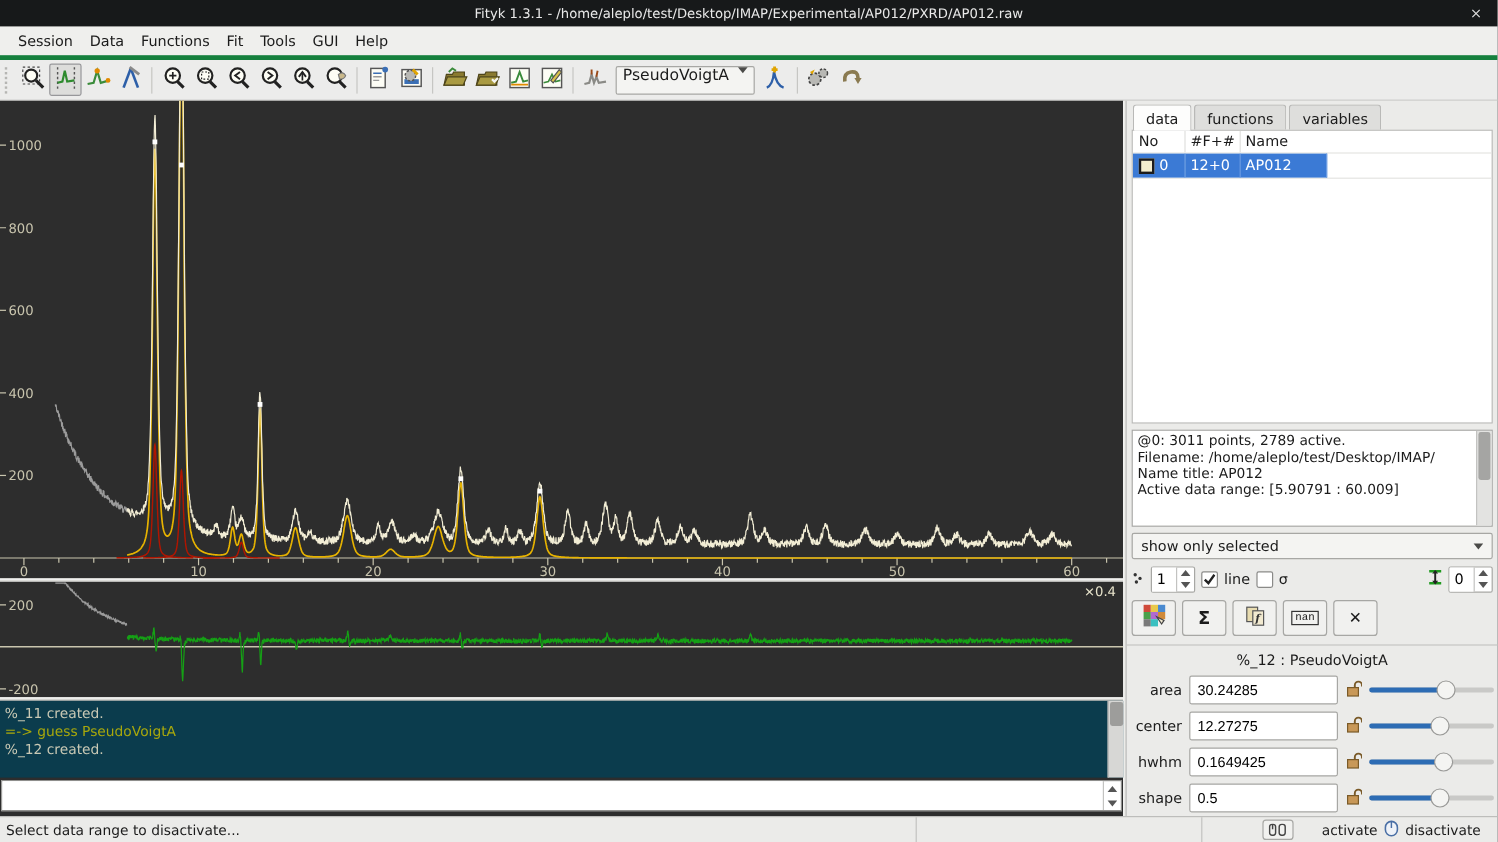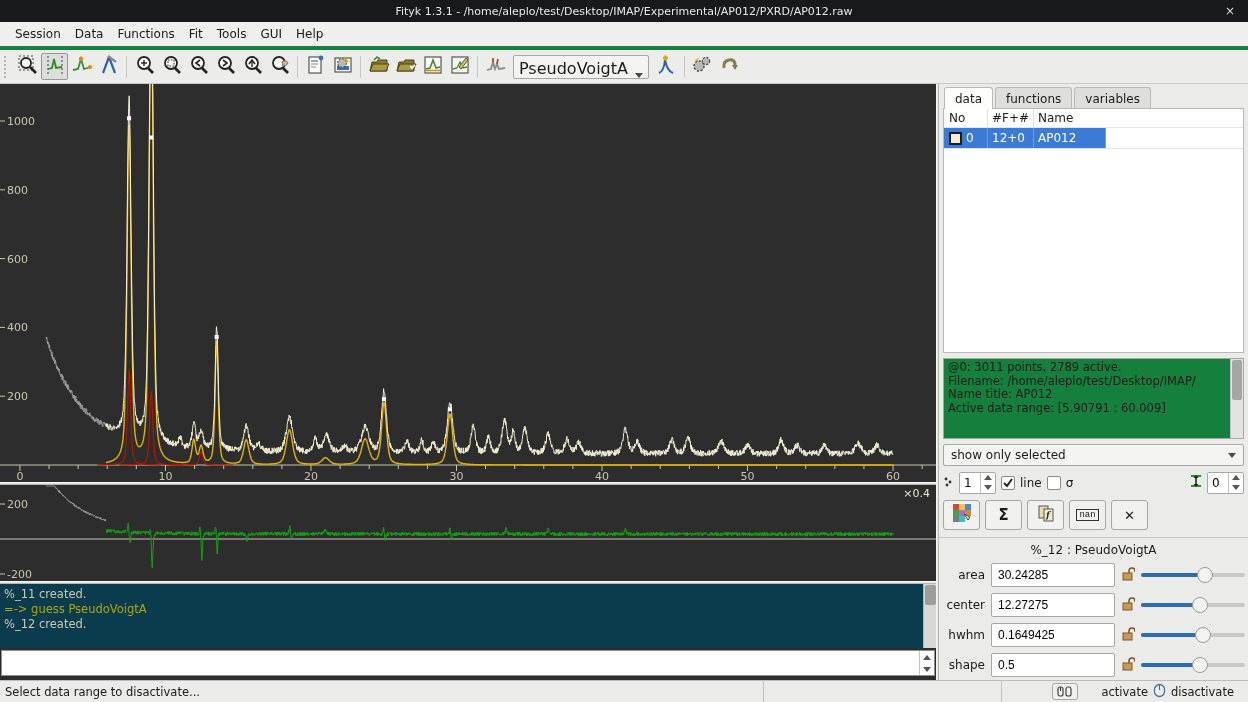--- a/index.html
+++ b/index.html
@@ -14,21 +14,21 @@
   
   .menubar{height:28px;background:#efefed;border-bottom:4px solid #15803d;display:flex;align-items:center;padding-left:8px;font-size:12px;flex:0 0 auto}
   .menuitem{padding:4px 7px;cursor:default}
 
   
   .toolbar{height:34px;background:#ececeb;border-bottom:1px solid #c9c9c6;display:flex;align-items:center;padding:0 2px;flex:0 0 auto}
   .tgrip{width:7px;height:22px;border-left:2px dotted #b5b5b2;margin:0 3px 0 2px}
   .tbtn{width:27px;height:27px;display:flex;align-items:center;justify-content:center;border:1px solid transparent;border-radius:2px}
   .tbtn.active{background:#dddddb;border:1px solid #97979a}
   .tsep{width:1px;height:22px;background:#c6c6c3;margin:0 4px}
-  .tool-dd{height:24px;background:#f4f4f2;border:1px solid #a7a7a4;border-radius:2px;display:flex;align-items:flex-end;font-size:16px;padding:0 5px;margin:0 4px;min-width:104px;justify-content:space-between}
+  .tool-dd{height:24px;background:#f4f4f2;border:1px solid #a7a7a4;border-radius:2px;display:flex;align-items:flex-start;font-size:13px;padding:0 5px;margin:0 4px;min-width:104px;justify-content:space-between}
   .caret{width:0;height:0;border-left:4px solid transparent;border-right:4px solid transparent;border-top:5px solid #4a4a48;margin-left:7px}
 
   
   .content{flex:1;display:flex;min-height:0}
   .leftcol{width:936px;flex:0 0 auto;display:flex;flex-direction:column;background:#2d2d2d}
   .sash-h{height:3px;background:#e4e4e2;border-top:1px solid #f7f7f5;border-bottom:1px solid #b7b7b5;flex:0 0 auto}
   .sash-v{width:3px;background:#e4e4e2;border-left:1px solid #f7f7f5;border-right:1px solid #b7b7b5;flex:0 0 auto}
   .mainplot{flex:0 0 auto;display:block}
   .auxwrap{height:96px;flex:0 0 auto;position:relative}
   .aux-scale{position:absolute;top:2px;right:6px;color:#e8e4cc;font-size:11px}
@@ -50,21 +50,21 @@
   .tab{padding:4px 10px 3px 10px;font-size:12px;background:#dededc;border:1px solid #b9b9b7;border-bottom:none;border-radius:3px 3px 0 0}
   .tab.active{background:#fdfdfc;position:relative;z-index:2}
   .grid{height:254px;background:#fff;border:1px solid #b9b9b7;margin-top:-1px;font-size:12px;overflow:hidden}
   .grow{display:flex;height:19px;align-items:center;border-bottom:1px solid #e4e4e2}
   .grow .c1{width:44px;padding-left:5px;display:flex;align-items:center;gap:4px;height:100%;border-right:1px solid #e0e0de}
   .grow .c2{width:46px;padding-left:4px;height:100%;display:flex;align-items:center;border-right:1px solid #e0e0de}
   .grow .c3{width:72px;padding-left:4px;height:100%;display:flex;align-items:center}
   .grow.sel{height:21px}
   .grow.sel .c1,.grow.sel .c2,.grow.sel .c3{background:#3b7ad5;color:#fff;border-right:1px solid #6b9ce2}
   .gcheck{width:13px;height:13px;background:#f3eecf;border:2px solid #1c1c1c;flex:0 0 auto}
-  .infobox{height:84px;background:#15803d;border:1px solid #a7a7a4;margin-top:5px;font-size:11.5px;line-height:13.6px;padding:2px 16px 0 4px;position:relative;overflow:hidden}
+  .infobox{height:84px;background:#ffffff;border:1px solid #a7a7a4;margin-top:5px;font-size:11.5px;line-height:13.6px;padding:2px 16px 0 4px;position:relative;overflow:hidden}
   .info-sb{position:absolute;right:0;top:0;width:13px;height:100%;background:#e3e3e1;border-left:1px solid #c3c3c1}
   .info-sb .thumb{position:absolute;left:1px;top:1px;width:10px;height:40px;background:#a5a5a3;border-radius:2px}
   .filterdd{height:23px;margin-top:5px;background:#f4f4f2;border:1px solid #a7a7a4;border-radius:2px;display:flex;align-items:center;justify-content:space-between;padding:0 7px;font-size:12px}
   .spinrow{display:flex;align-items:center;gap:5px;margin-top:5px;font-size:12px;height:24px}
   .spinbox{display:flex;height:22px;background:#fff;border:1px solid #a7a7a4;border-radius:2px}
   .spinbox input{width:20px;border:none;outline:none;font-size:12px;text-align:left;padding-left:4px;font-family:inherit}
   .cb{width:14px;height:14px;background:#fff;border:1px solid #8a8a88;border-radius:2px;display:flex;align-items:center;justify-content:center}
   .btnrow{display:flex;gap:5px;margin-top:6px}
   .sbtn{width:37px;height:30px;background:#f1f1ef;border:1px solid #a7a7a4;border-radius:3px;display:flex;align-items:center;justify-content:center;font-size:15px;font-weight:bold}
   .nanbox{font-size:9px;font-weight:normal;border:1px solid #333;padding:0 2px;font-family:Liberation Mono, monospace}

